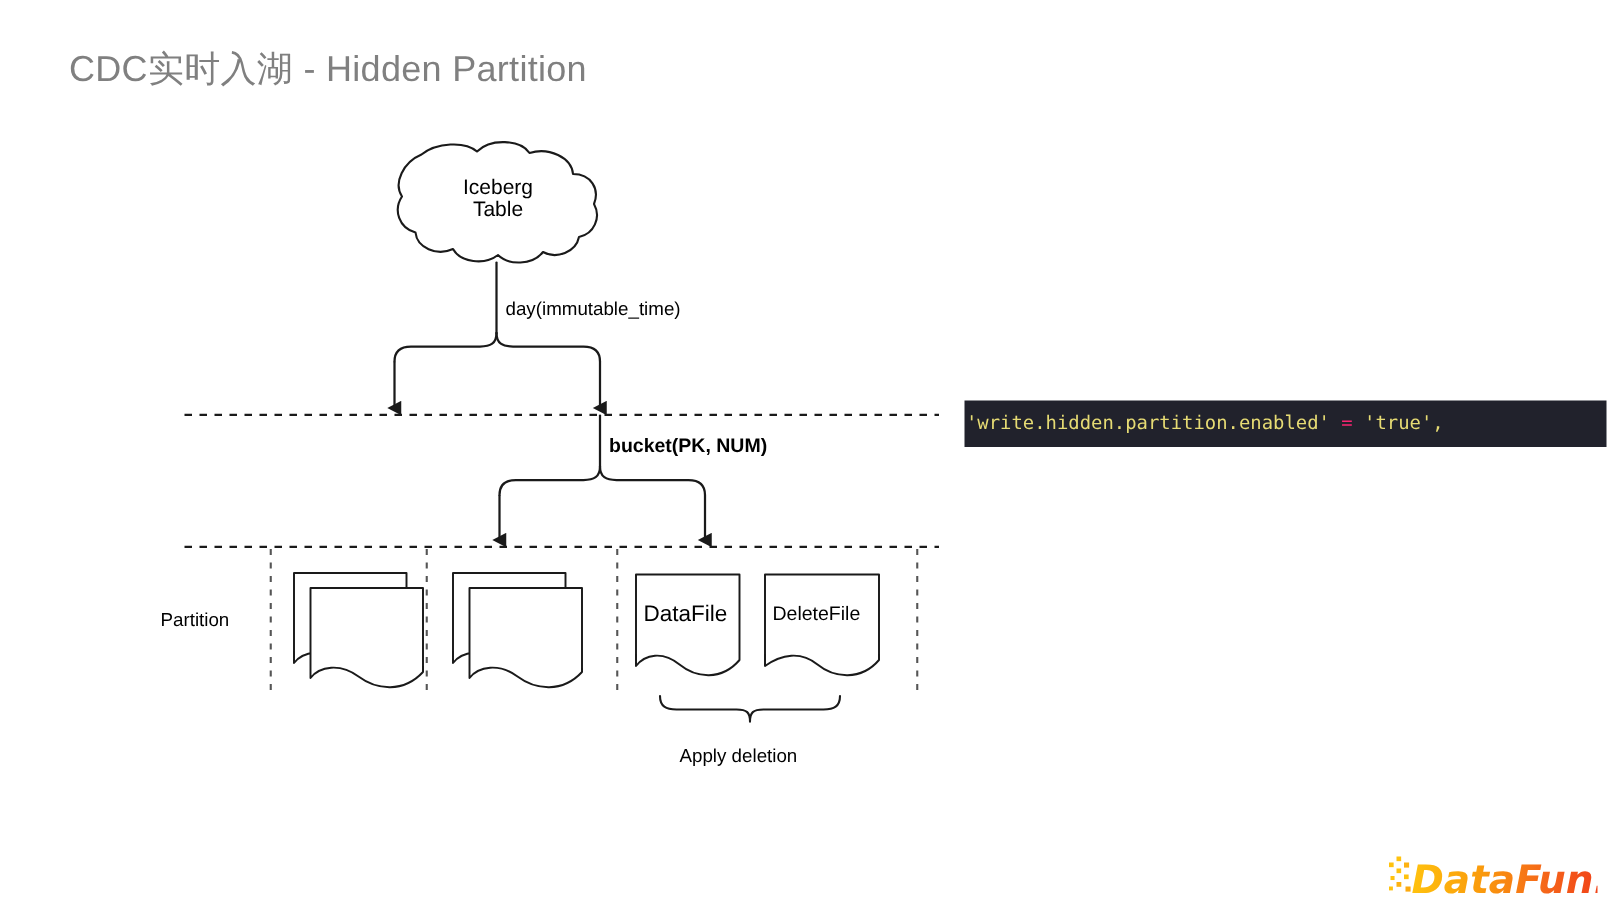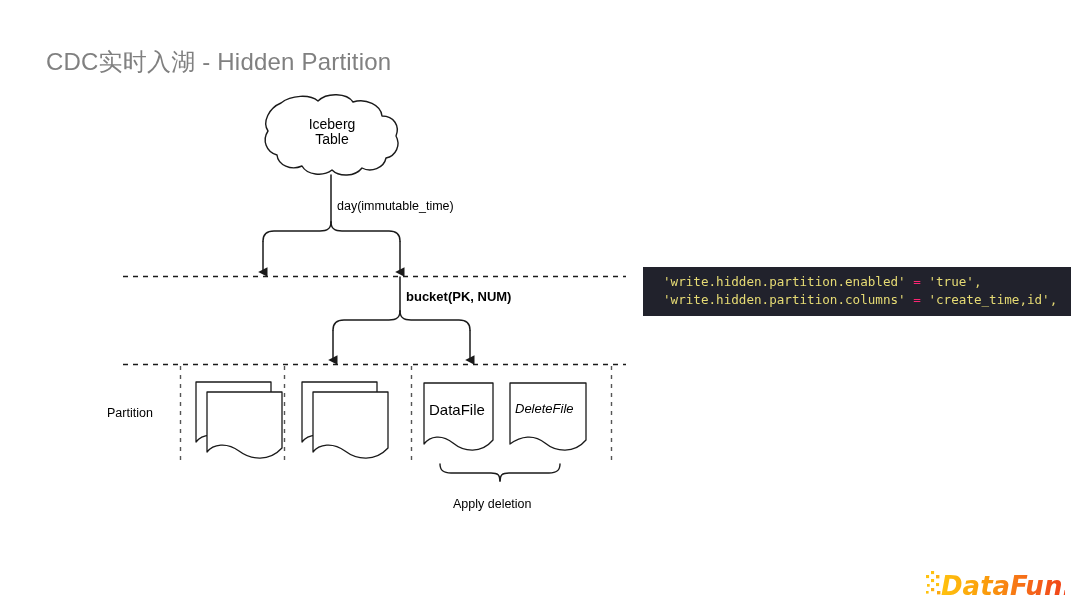--- a/index.html
+++ b/index.html
@@ -13,21 +13,21 @@
     position: relative;
     overflow: hidden;
     font-family: "Liberation Sans", sans-serif;
     color: #000;
   }
 
   
   #slide-title {
     position: absolute;
     left: 46px;
-    top: 46px;
+    top: 30px;
     font-size: 24px;
     font-weight: 400;
     color: #808080;
     letter-spacing: 0.2px;
     white-space: nowrap;
     text-align: right;
   }
 
   
   #diagram {
@@ -80,39 +80,38 @@
   }
   #label-datafile {
     left: 429px;
     top: 401px;
     font-size: 15px;
   }
   #label-deletefile {
     left: 515px;
     top: 401px;
     font-size: 13px;
-    font-style: italic;
   }
 
   
   #code-block {
     position: absolute;
     left: 643px;
     top: 267px;
     width: 428px;
     padding: 6px 0 7px 0;
     background: #21222c;
     box-sizing: border-box;
   }
   .code-line {
     font-family: "DejaVu Sans Mono", "Liberation Mono", monospace;
     font-size: 12.6px;
     line-height: 18px;
     white-space: pre;
-    padding-left: 20px;
+    padding-left: 1px;
     color: #e6db74;
   }
   .code-op {
     color: #f92672;
   }
 
   
   #datafun-logo {
     position: absolute;
     left: 925px;
@@ -245,21 +244,20 @@
 <div class="diag-label" id="label-partition">Partition</div>
 
 <div class="diag-label" id="label-datafile">DataFile</div>
 
 <div class="diag-label" id="label-deletefile">DeleteFile</div>
 
 <div class="diag-label" id="label-apply-deletion">Apply deletion</div>
 
 <div id="code-block">
   <div class="code-line"><span>'write.hidden.partition.enabled'</span><span class="code-op"> = </span><span>'true',</span></div>
-  <div class="code-line"><span>'write.hidden.partition.columns'</span><span class="code-op"> = </span><span>'create_time,id',</span></div>
 </div>
 
 <svg id="datafun-logo" viewBox="0 0 140 34" xmlns="http://www.w3.org/2000/svg">
   <defs>
     <linearGradient id="dfgrad" x1="0" y1="0" x2="1" y2="0">
       <stop offset="0%" stop-color="#ffc20e"></stop>
       <stop offset="35%" stop-color="#fa9b0c"></stop>
       <stop offset="70%" stop-color="#f5631a"></stop>
       <stop offset="100%" stop-color="#f03c18"></stop>
     </linearGradient>

